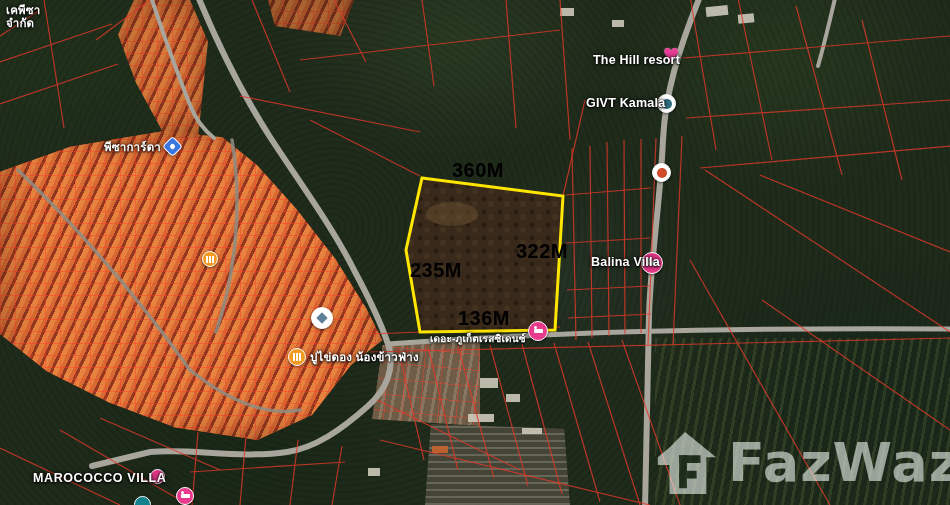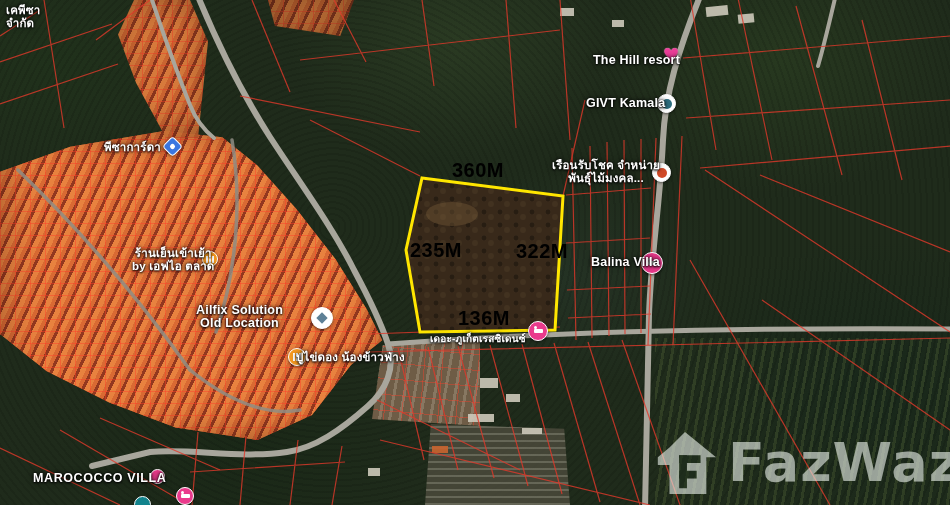--- a/index.html
+++ b/index.html
@@ -193,39 +193,27 @@
   </div>
   <div class="marker m-circle" style="left:134px;top:496px;width:17px;height:17px;background:#12838c;"></div>
 
   <div class="map-label thai" style="left:6px;top:4px;">
     <span class="ln">เคพีซา</span>
     <span class="ln">จำกัด</span>
   </div>
   <div class="map-label thai" style="left:104px;top:141px;text-align:center;">พีซาการ์ดา</div>
   <div class="map-label" style="left:593px;top:54px;">The Hill resort</div>
   <div class="map-label" style="left:586px;top:97px;">GIVT Kamala</div>
-  <div class="map-label thai center" style="left:552px;top:159px;">
-    <span class="ln">เรือนรับโชค จำหน่าย</span>
-    <span class="ln">พันธุ์ไม้มงคล...</span>
-  </div>
   <div class="map-label" style="left:583px;top:256px;padding-left:8px;">Balina Villa</div>
-  <div class="map-label center" style="left:172px;top:304px;width:135px;">
-    <span class="ln">Ailfix Solution</span>
-    <span class="ln">Old Location</span>
-  </div>
-  <div class="map-label thai center" style="left:132px;top:247px;">
-    <span class="ln">ร้านเย็นเข้าเย้า</span>
-    <span class="ln">by เอฟไอ ตลาด</span>
-  </div>
-  <div class="map-label thai" style="left:296px;top:351px;text-align:center;">ปูไข่ดอง น้องข้าวฟ่าง</div>
+  <div class="map-label thai" style="left:310px;top:351px;text-align:center;">ปูไข่ดอง น้องข้าวฟ่าง</div>
   <div class="map-label thai" style="left:430px;top:332px;font-size:10px;">เดอะ-ภูเก็ตเรสซิเดนซ์</div>
   <div class="map-label" style="left:33px;top:472px;letter-spacing:.6px;">MAROCOCCO VILLA</div>
 
   <div class="measure" style="left:452px;top:160px;">360M</div>
-  <div class="measure" style="left:410px;top:240px;">235M</div>
+  <div class="measure" style="left:410px;top:260px;">235M</div>
   <div class="measure" style="left:516px;top:241px;">322M</div>
   <div class="measure" style="left:458px;top:308px;">136M</div>
 
   <div class="watermark">
     <svg width="66" height="66" viewBox="0 0 34 34">
       <path d="M17 1 L33 14 L28 14 L28 33 L9 33 L9 18 L3 18 L3 14 L9 9 Z" fill="rgba(233,239,233,1)"></path>
       <rect x="14" y="13" width="4" height="17" fill="#20301e"></rect>
       <rect x="14" y="13" width="11" height="4" fill="#20301e"></rect>
       <rect x="14" y="21" width="9" height="4" fill="#20301e"></rect>
     </svg>

